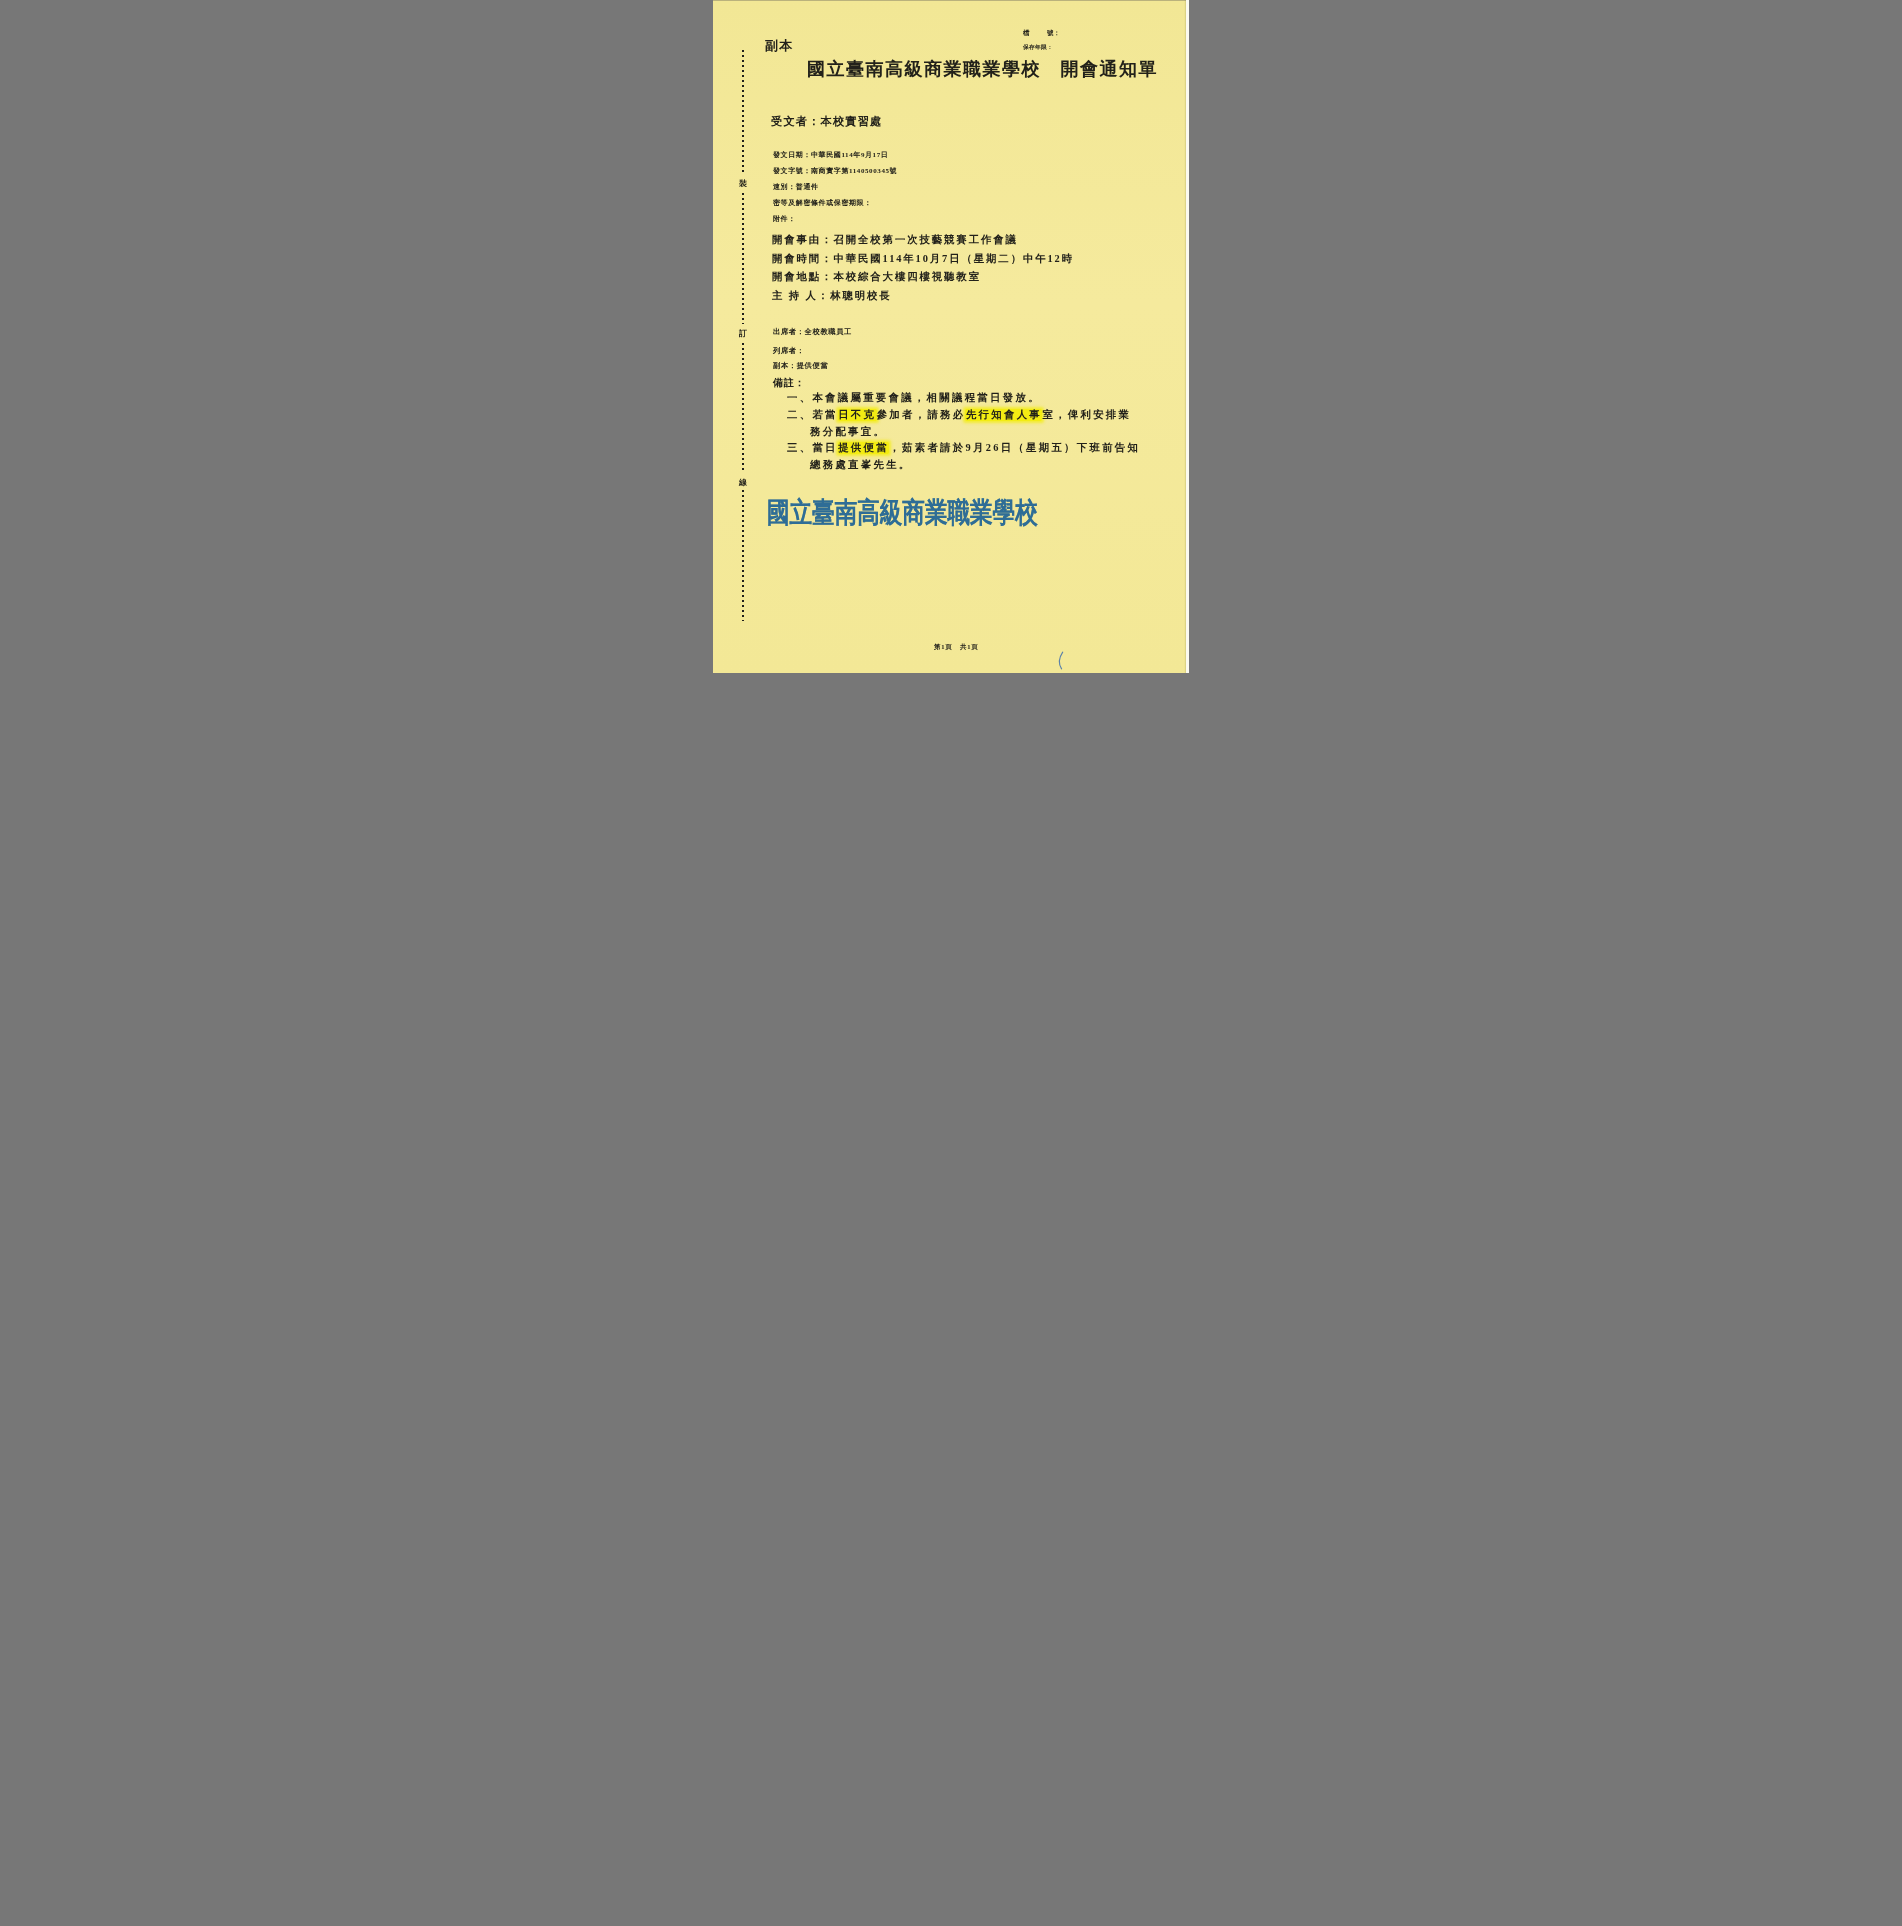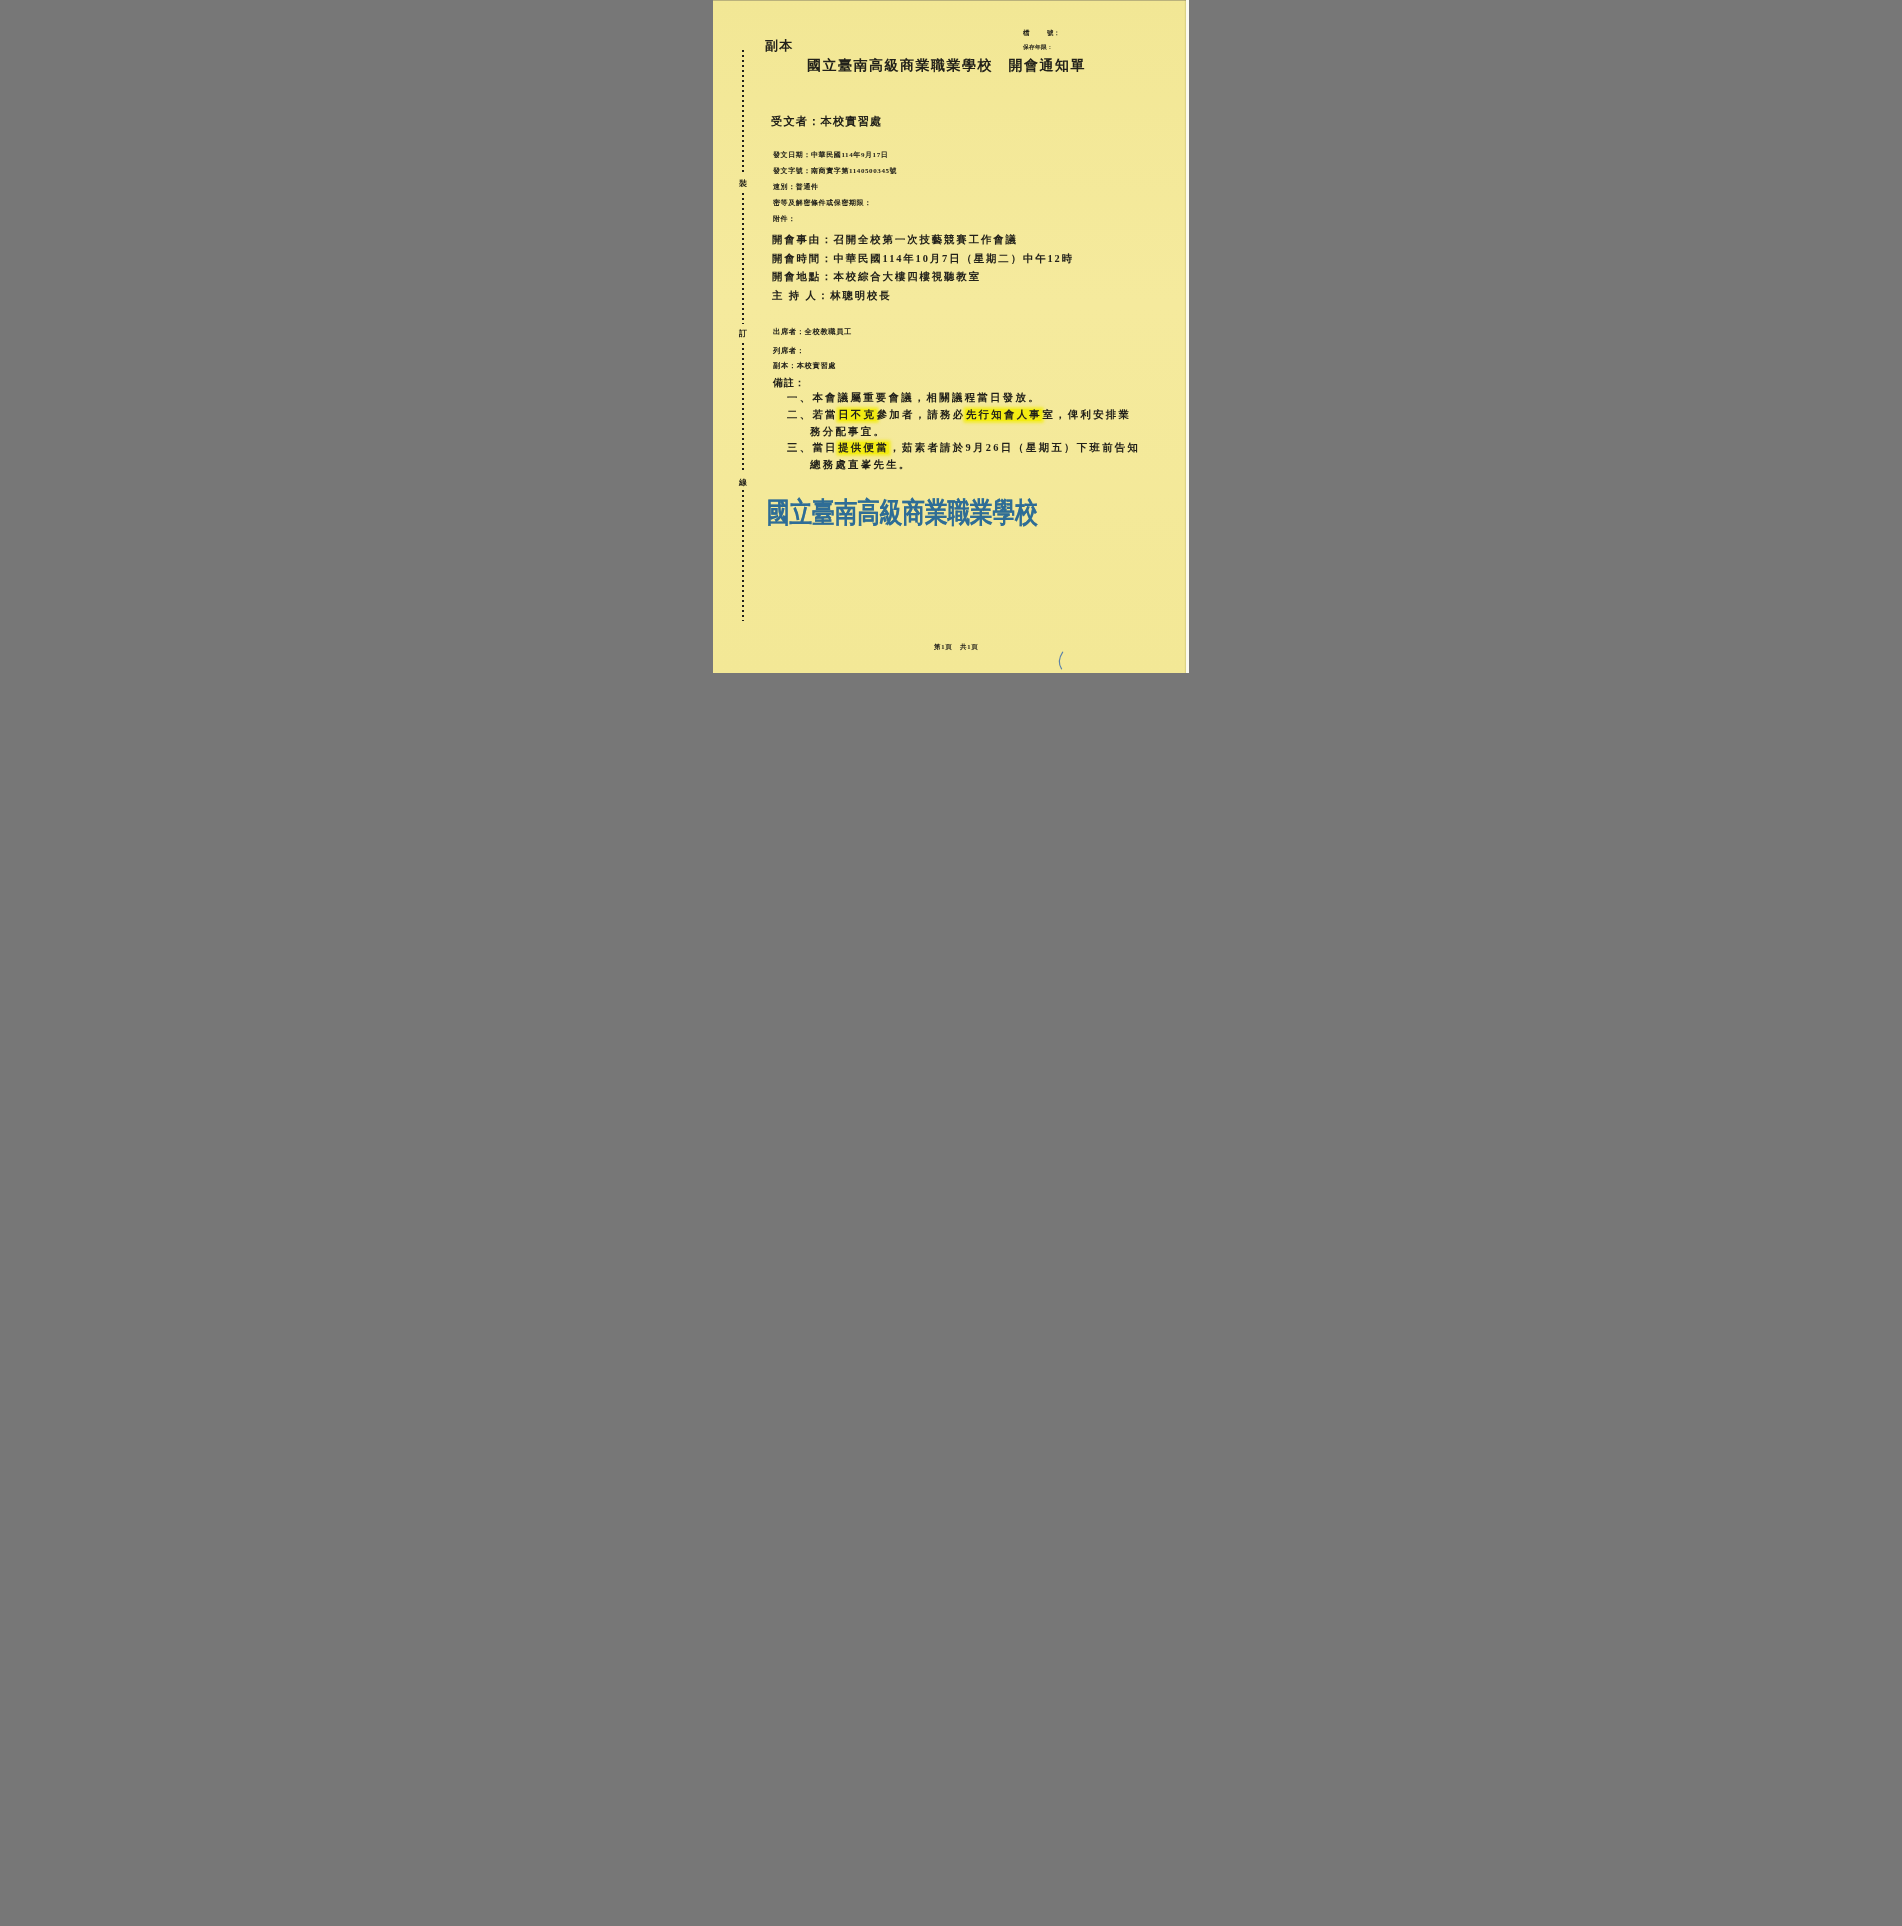--- a/index.html
+++ b/index.html
@@ -14,21 +14,21 @@
   }
   .edge-top{position:absolute;left:0;top:0;width:100%;height:1.2px;background:#8d8668;opacity:.55;}
   .edge-right{position:absolute;right:0;top:0;width:2.7px;height:100%;background:#fbfaf0;box-shadow:-0.8px 0 1.2px rgba(120,110,60,.25);}
   .abs{position:absolute;white-space:nowrap;}
 
   .copy-label{left:52px;top:37px;font-size:13px;letter-spacing:1.2px;font-weight:600;}
   .file-block{left:310px;top:29px;width:37px;}
   .file-row{display:flex;justify-content:space-between;font-size:6.5px;font-weight:600;}
   .retention-row{margin-top:4.6px;font-size:5.8px;font-weight:600;letter-spacing:0.2px;}
 
-  .title{left:94px;top:57px;font-size:14px;font-weight:bold;letter-spacing:1.5px;margin:0;}
+  .title{left:94px;top:57px;font-size:18px;font-weight:bold;letter-spacing:1.5px;margin:0;}
 
   .recipient{left:58px;top:114px;font-size:11.2px;letter-spacing:1.2px;font-weight:600;}
 
   .meta-line{left:60px;font-size:7px;letter-spacing:0.6px;font-weight:600;}
   .m0{top:150px;} .m1{top:166px;} .m2{top:182px;} .m3{top:198px;} .m4{top:214px;}
 
   .meet-line{left:59px;font-size:10.4px;letter-spacing:1.9px;font-weight:700;}
   .g0{top:233px;} .g1{top:252px;} .g2{top:270px;} .g3{top:289px;}
 
   .att-line{left:60px;font-size:7.3px;letter-spacing:0.6px;font-weight:600;}
@@ -107,21 +107,21 @@
   <div class="abs meta-line m3">密等及解密條件或保密期限：</div>
   <div class="abs meta-line m4">附件：</div>
 
   <div class="abs meet-line g0">開會事由：召開全校第一次技藝競賽工作會議</div>
   <div class="abs meet-line g1">開會時間：中華民國114年10月7日（星期二）中午12時</div>
   <div class="abs meet-line g2">開會地點：本校綜合大樓四樓視聽教室</div>
   <div class="abs meet-line g3">主 持 人：林聰明校長</div>
 
   <div class="abs att-line a0">出席者：全校教職員工</div>
   <div class="abs att-line a1">列席者：</div>
-  <div class="abs att-line a2">副本：本校實習處</div>
+  <div class="abs att-line a2">副本：提供便當</div>
 
   <div class="abs notes-label">備註：</div>
 
   <div class="abs note-line n1"><span>一、</span><span>本會議屬重要會議，相關議程當日發放。</span></div>
 
   <div class="abs note-line n2a"><span>二、</span><span>若當</span><span class="hl">日不克</span><span>參加者，請務必</span><span class="hl">先行知會人事</span><span>室，俾利安排業</span></div>
   <div class="abs note-line n2b">務分配事宜。</div>
 
   <div class="abs note-line n3a"><span>三、</span><span>當日</span><span class="hl">提供便當</span><span>，茹素者請於9月26日（星期五）下班前告知</span></div>
   <div class="abs note-line n3b">總務處直峯先生。</div>

